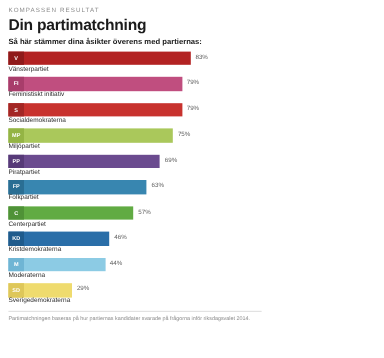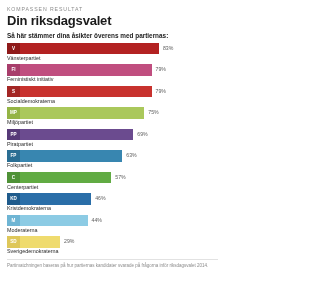--- a/index.html
+++ b/index.html
@@ -95,21 +95,21 @@
     border-top: 1px solid #e2e2e2;
     padding-top: 3px;
   }
 </style>
 </head>
 <body>
 
 <div id="page">
 
   <div class="kicker">KOMPASSEN RESULTAT</div>
-  <h1 class="title">Din riksdagsvalet</h1>
+  <h1 class="title">Din partimatchning</h1>
   <div class="subtitle">Så här stämmer dina åsikter överens med partiernas:</div>
 
   <div class="chart" id="chart">
       <div class="row">
         <div class="bar-line">
           <div class="bar" style="width: 151.89px; background: rgb(179, 34, 34);">
             <span class="badge" style="background: rgb(143, 26, 26);">V</span>
           </div>
           <span class="pct">83%</span>
         </div>

